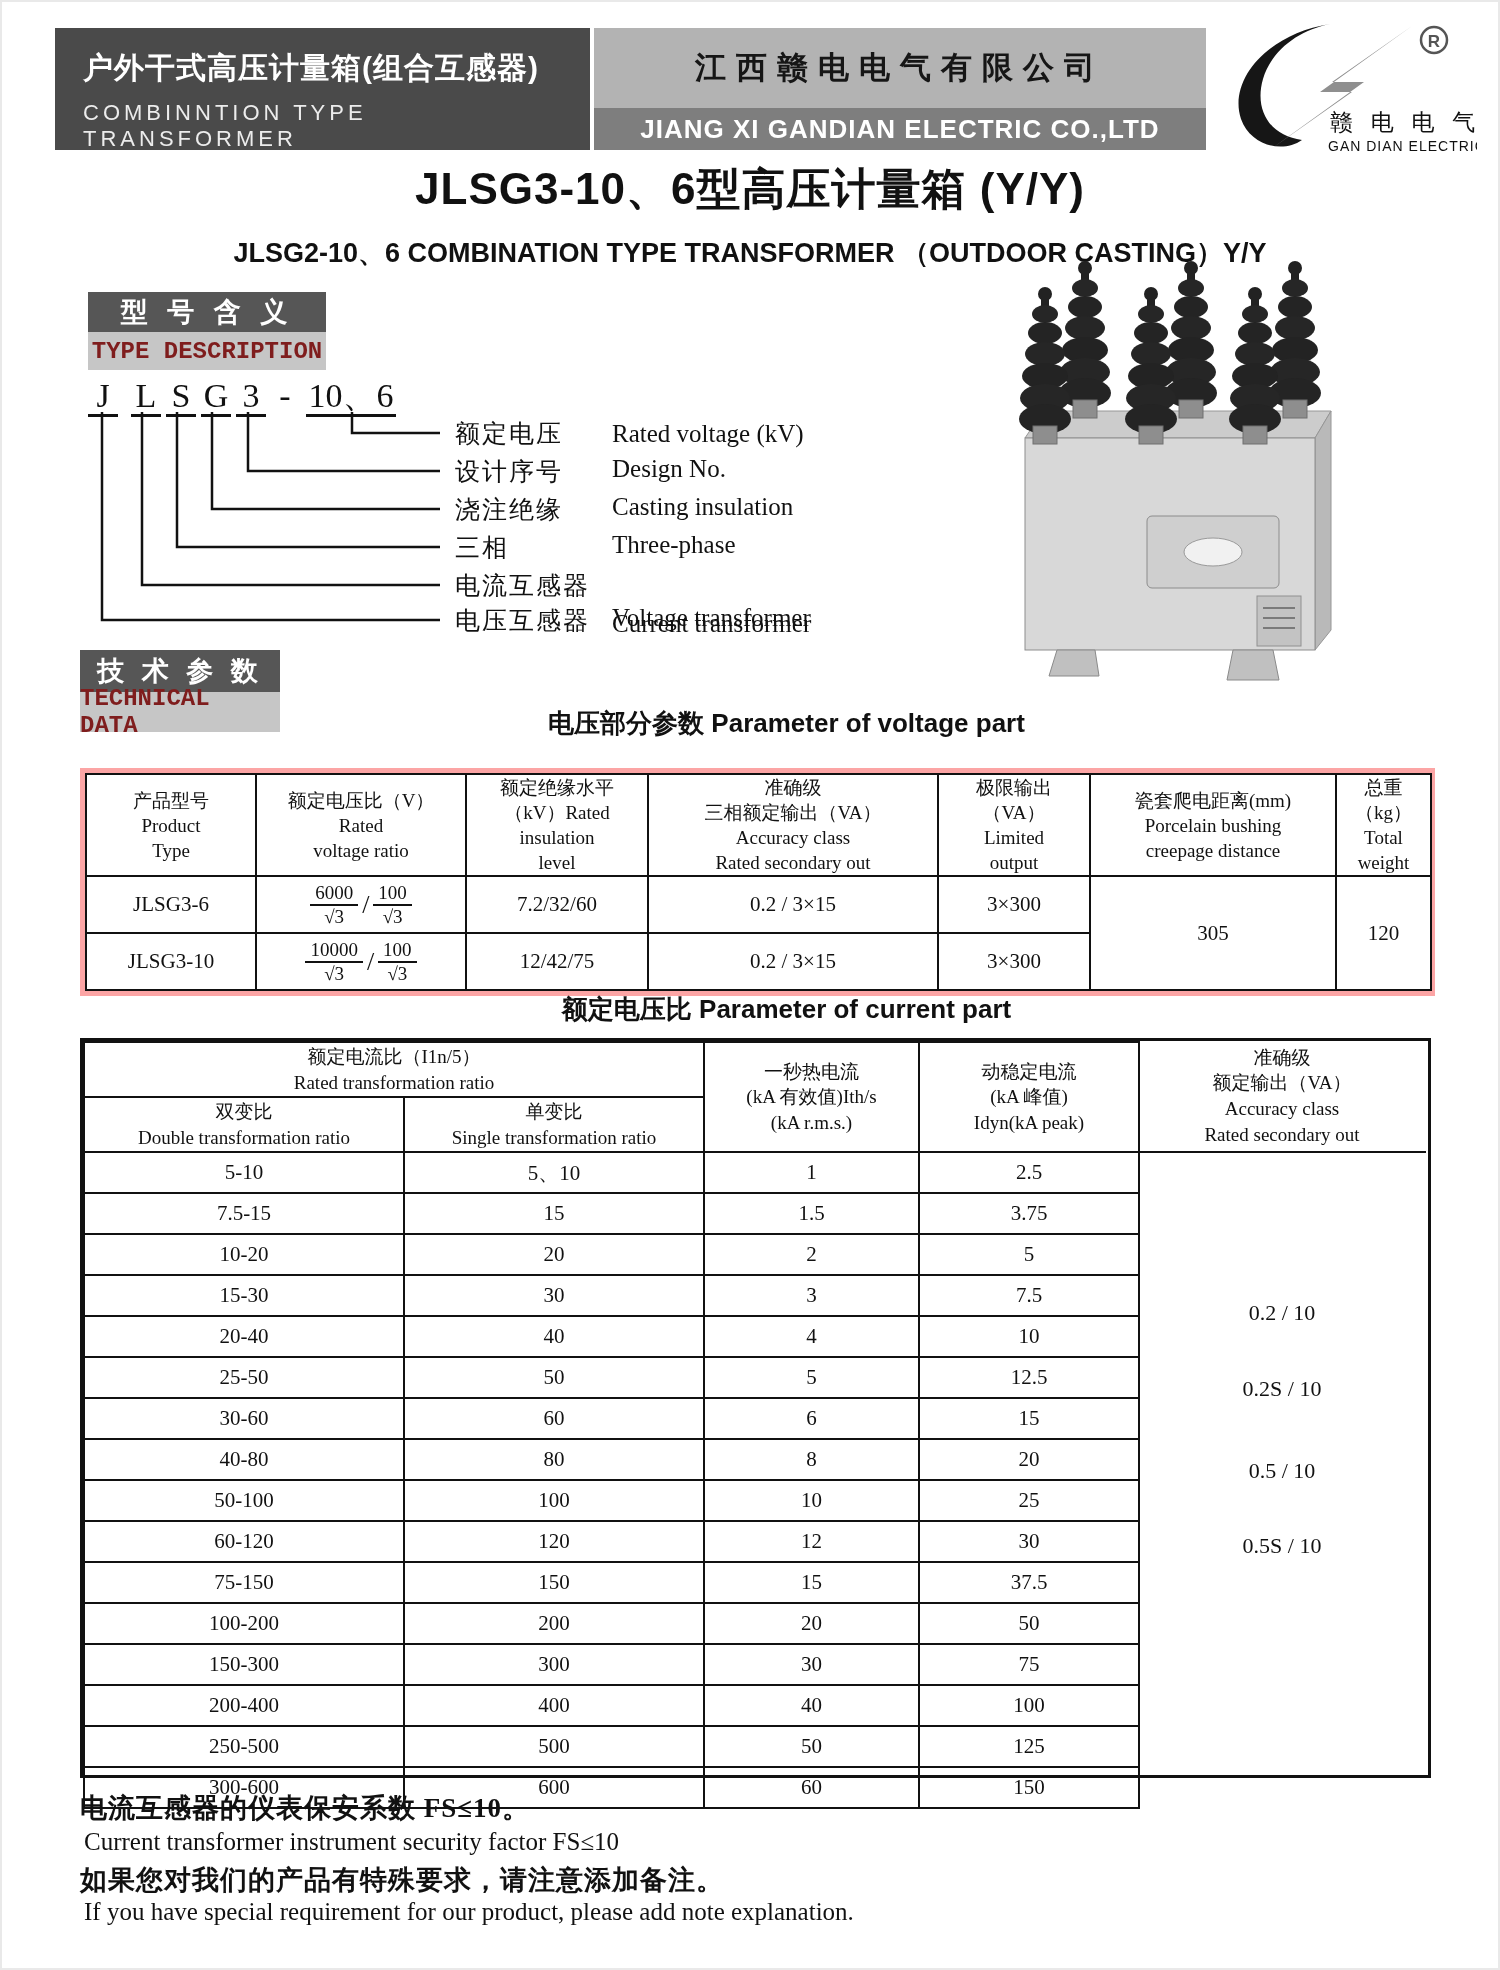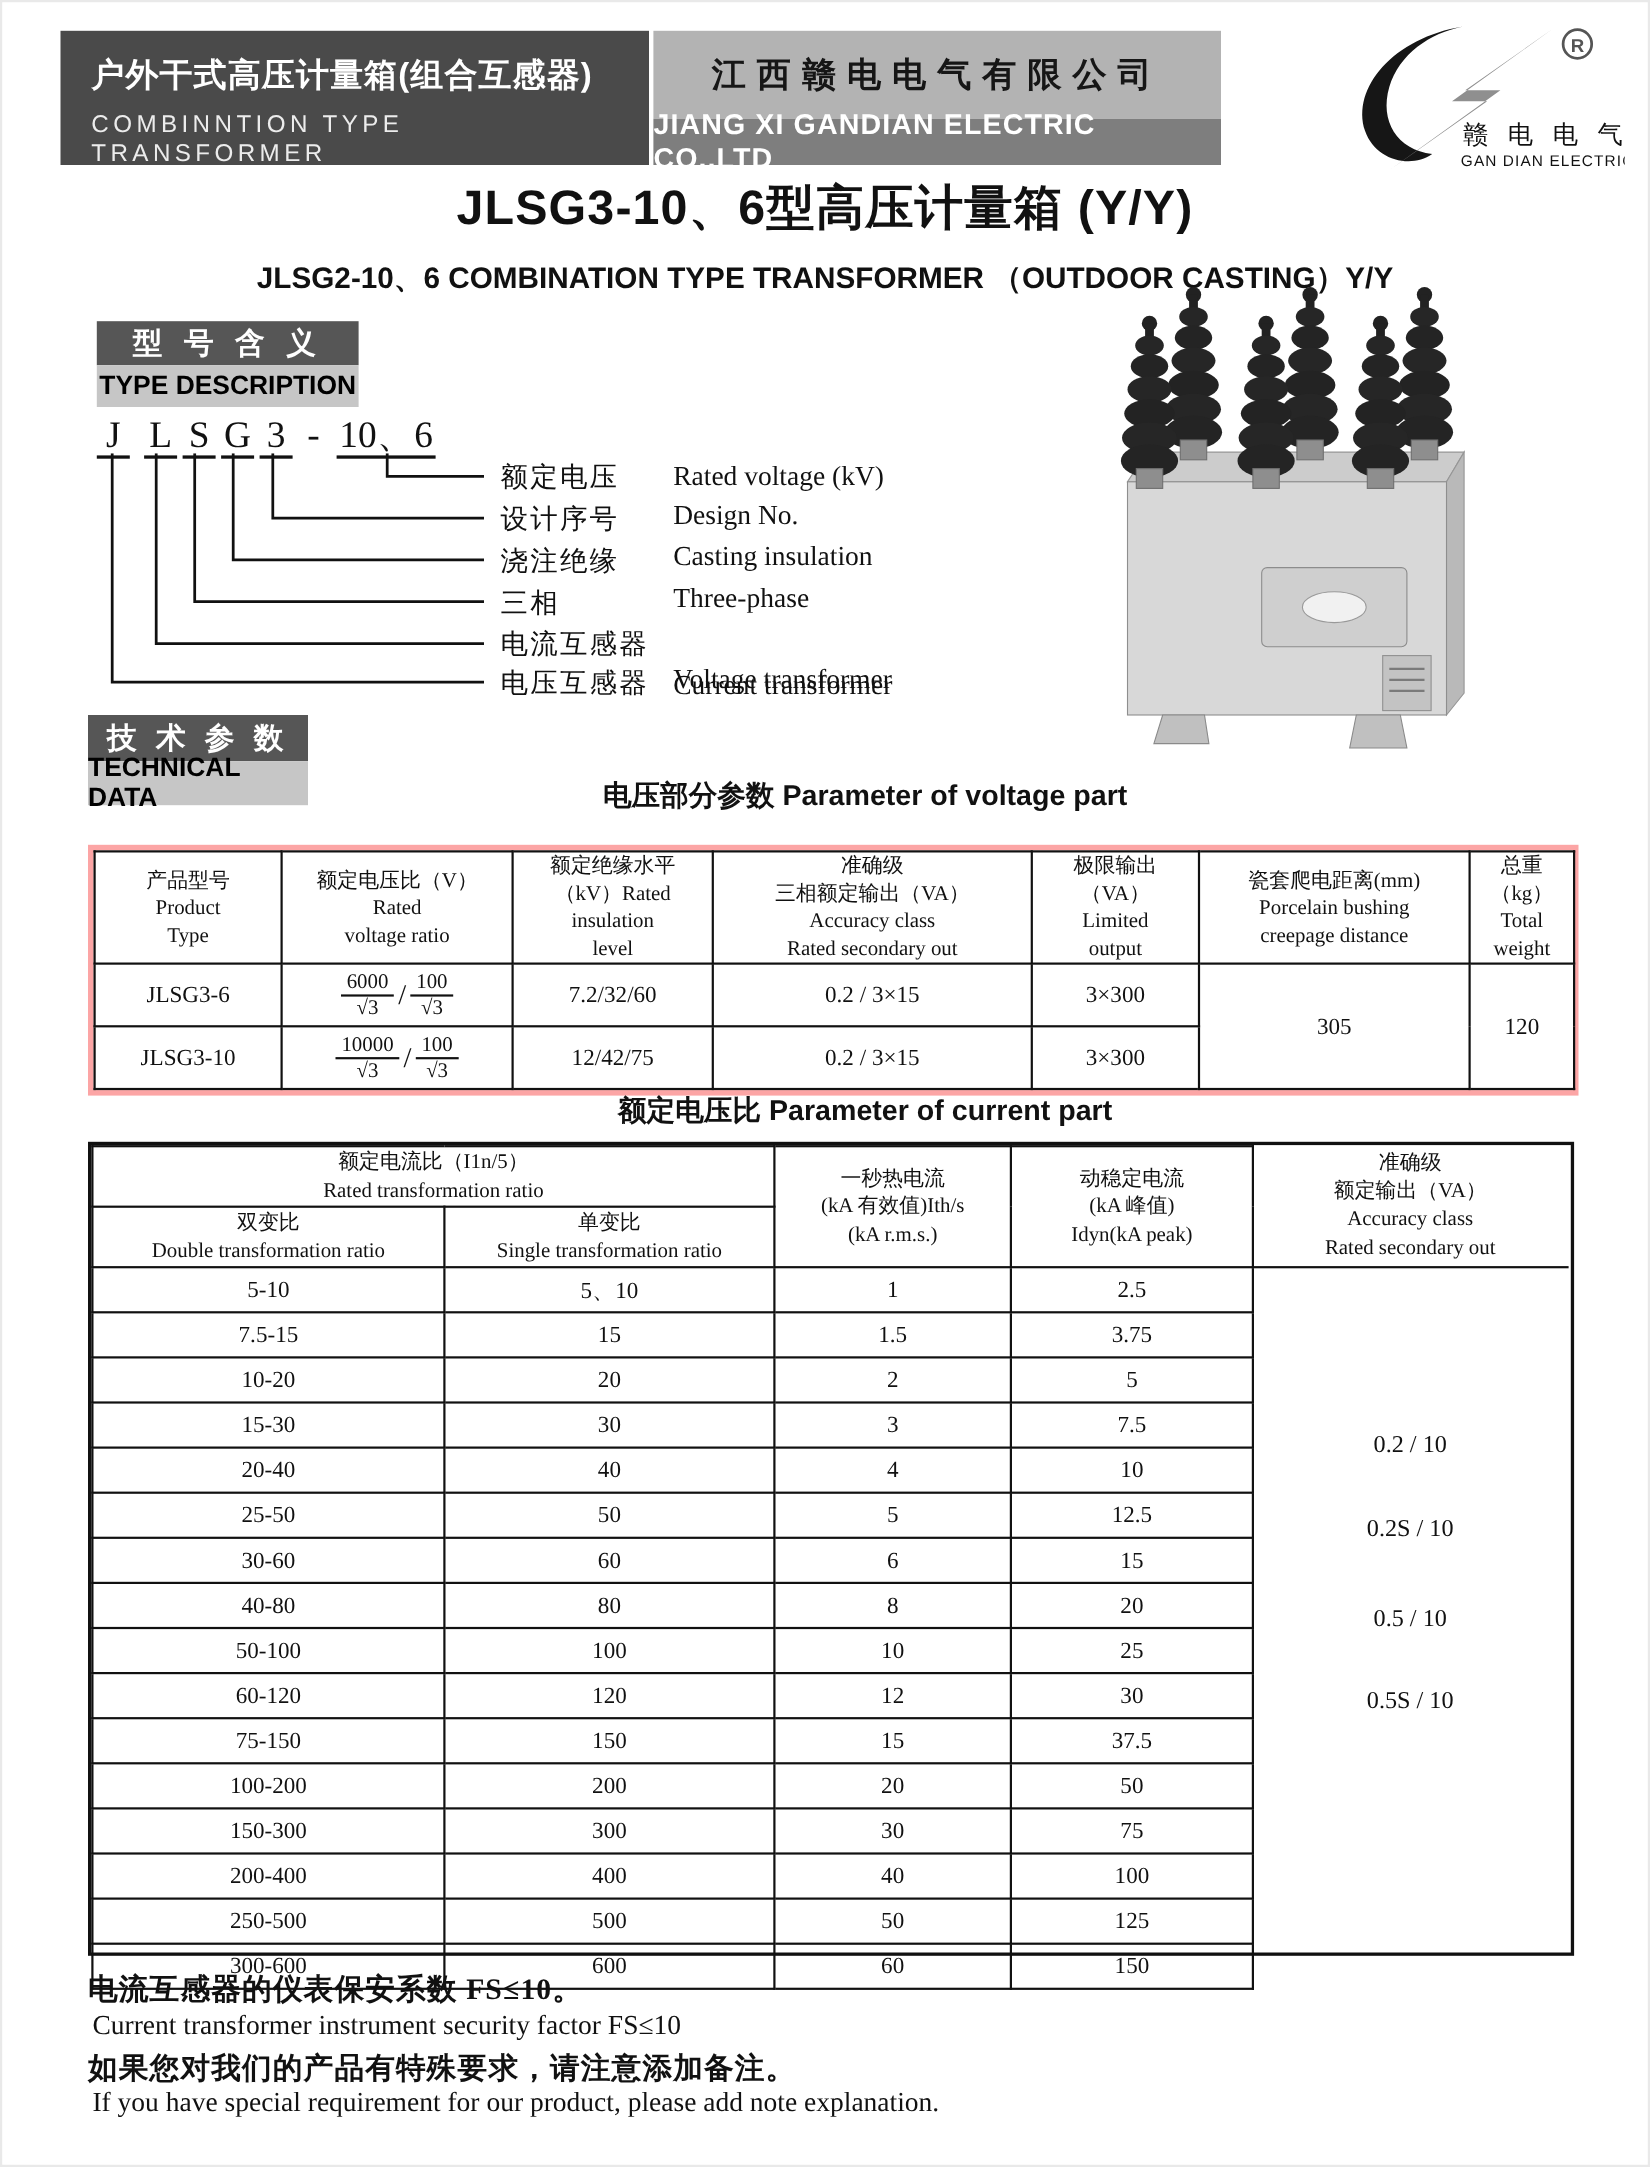--- a/index.html
+++ b/index.html
@@ -6,36 +6,36 @@
   .page{position:relative;width:1500px;height:1970px;background:#fff;color:#111;
         font-family:"Liberation Serif","DejaVu Serif",serif;overflow:hidden;
         box-shadow:inset 0 0 0 2px #e9e9e9;}
   .abs{position:absolute;}
   .sans{font-family:"Liberation Sans","DejaVu Sans",sans-serif;}
 
   
   .hdr-left{left:55px;top:28px;width:535px;height:122px;background:#4a4a4a;}
   .hdr-left .zh{position:absolute;left:28px;top:20px;color:#fff;font-size:30px;font-weight:bold;letter-spacing:1px;}
   .hdr-left .en{position:absolute;left:28px;top:72px;color:#ececec;font-size:22px;letter-spacing:4px;}
-  .hdr-right{left:594px;top:28px;width:516px;height:122px;}
+  .hdr-right{left:594px;top:28px;width:612px;height:122px;}
   .hdr-right .top{position:absolute;left:0;top:0;right:0;height:80px;background:#b3b3b3;
                   display:flex;align-items:center;justify-content:center;
                   font-size:31px;font-weight:bold;letter-spacing:10px;color:#161616;}
   .hdr-right .band{position:absolute;left:0;top:80px;right:0;height:42px;background:#7e7e7e;
                   display:flex;align-items:center;justify-content:center;
                   font-size:26px;font-weight:bold;color:#fff;letter-spacing:1px;}
   
   .main-title{left:0;top:160px;width:1500px;text-align:center;font-size:44px;font-weight:bold;letter-spacing:1px;}
   .sub-title{left:0;top:235px;width:1500px;text-align:center;font-size:27px;font-weight:bold;}
 
   
   .secbox-dark{background:#565656;color:#fff;display:flex;align-items:center;justify-content:center;
                font-weight:bold;}
-  .secbox-light{background:#c6c6c6;color:#000000;display:flex;align-items:center;justify-content:center;
-               font-weight:bold;}
+  .secbox-light{background:#c6c6c6;color:#7f1d1d;display:flex;align-items:center;justify-content:center;
+               font-weight:bold;font-family:Liberation Mono, monospace;}
 
   
   .mch{position:absolute;top:378px;font-size:34px;min-width:26px;text-align:center;
        border-bottom:3px solid #111;padding:0 2px;line-height:1.05;}
   .mch.nound{border-bottom:none;}
   .leg-zh{position:absolute;font-size:25px;letter-spacing:2px;}
   .leg-en{position:absolute;font-size:25px;}
 
   
   .tbl{border-collapse:collapse;table-layout:fixed;}

